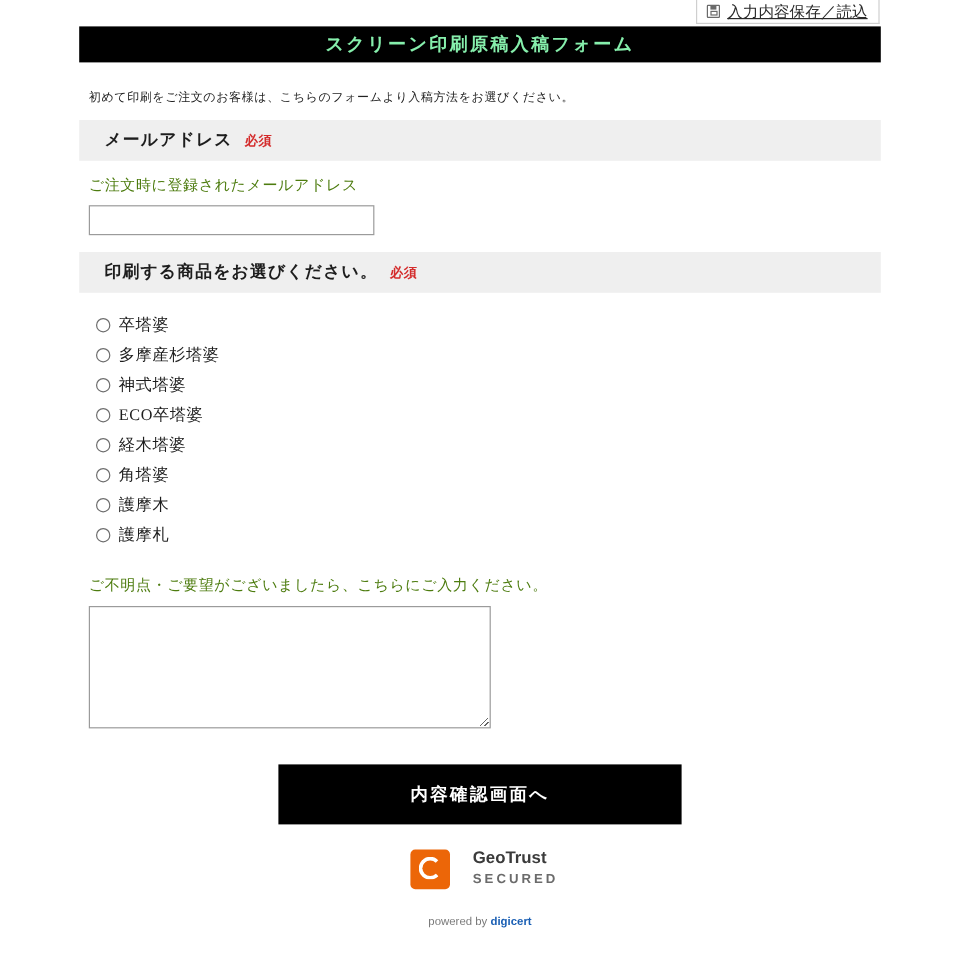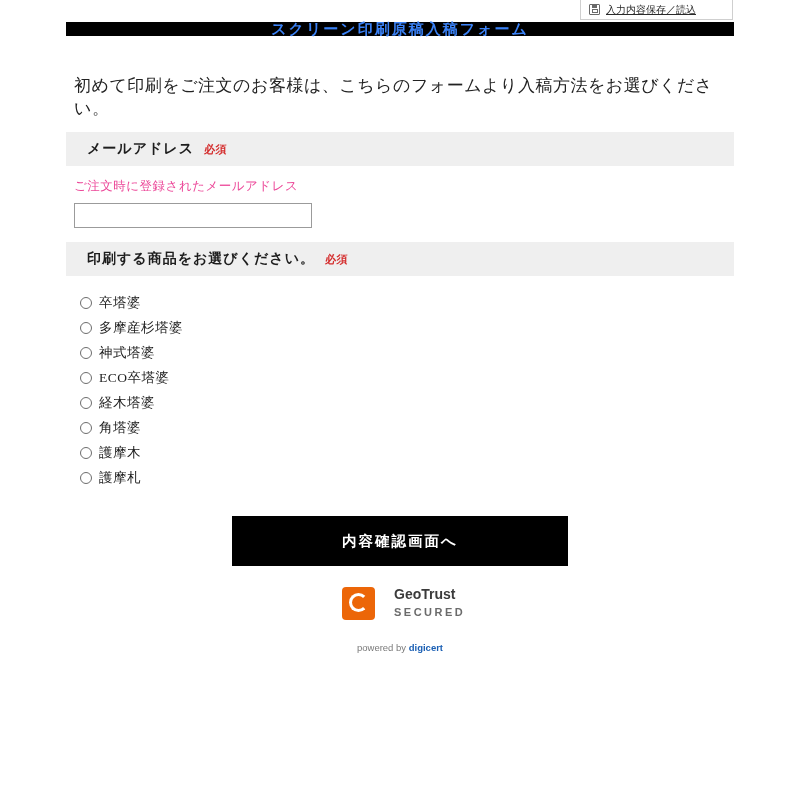--- a/index.html
+++ b/index.html
@@ -62,51 +62,51 @@
     bottom: 1px;
     width: 6px;
     height: 4px;
     border: 1px solid #6a6a6a;
     box-sizing: border-box;
   }
   .save-widget .save-link {
     text-decoration: underline;
     color: #2a2a2a;
     font-family: "Liberation Sans", sans-serif;
-    font-size: 10px;
+    font-size: 13px;
     cursor: pointer;
     white-space: nowrap;
   }
 
   
   .form-header {
     position: absolute;
     top: 22px;
     left: 66px;
     width: 668px;
-    height: 14px;
+    height: 30px;
     background: #000000;
-    color: #3b82f6;
+    color: #86efac;
     display: flex;
     align-items: center;
     justify-content: center;
     font-size: 15px;
     font-weight: bold;
     letter-spacing: 2px;
   }
 
   .content {
     position: absolute;
     top: 62px;
     left: 66px;
     width: 668px;
   }
 
   .lead {
-    font-size: 17px;
+    font-size: 10px;
     color: #222;
     padding: 12px 8px 12px 8px;
     letter-spacing: 0.5px;
   }
 
   
   .section-bar {
     background: #efefef;
     height: 34px;
     display: flex;
@@ -126,21 +126,21 @@
     font-size: 11px;
     font-weight: bold;
     letter-spacing: 0.5px;
   }
 
   .field-block {
     padding: 12px 8px 14px 8px;
   }
   .field-label {
     font-size: 12.5px;
-    color: #ec4899;
+    color: #4d7c0f;
     margin-bottom: 8px;
     letter-spacing: 0.5px;
   }
 
   input.text-input {
     width: 238px;
     height: 25px;
     border: 1px solid #9b9b9b;
     box-sizing: border-box;
     font-family: "Liberation Serif", serif;
@@ -326,20 +326,24 @@
       <div class="radio-row">
         <span class="radio-circle"></span>
         <span class="radio-label">護摩木</span>
       </div>
       <div class="radio-row">
         <span class="radio-circle"></span>
         <span class="radio-label">護摩札</span>
       </div>
     </div>
 
+    <div class="field-block">
+      <div class="field-label">ご不明点・ご要望がございましたら、こちらにご入力ください。</div>
+      <textarea class="note-input" placeholder="" style=""></textarea>
+    </div>
 
     <div class="submit-wrap">
       <button class="submit-button">内容確認画面へ</button>
     </div>
 
     <div class="seal-wrap">
       <div class="seal">
         <span class="seal-mark"></span>
         <span class="seal-text">
           <span class="seal-title">GeoTrust</span><br>

